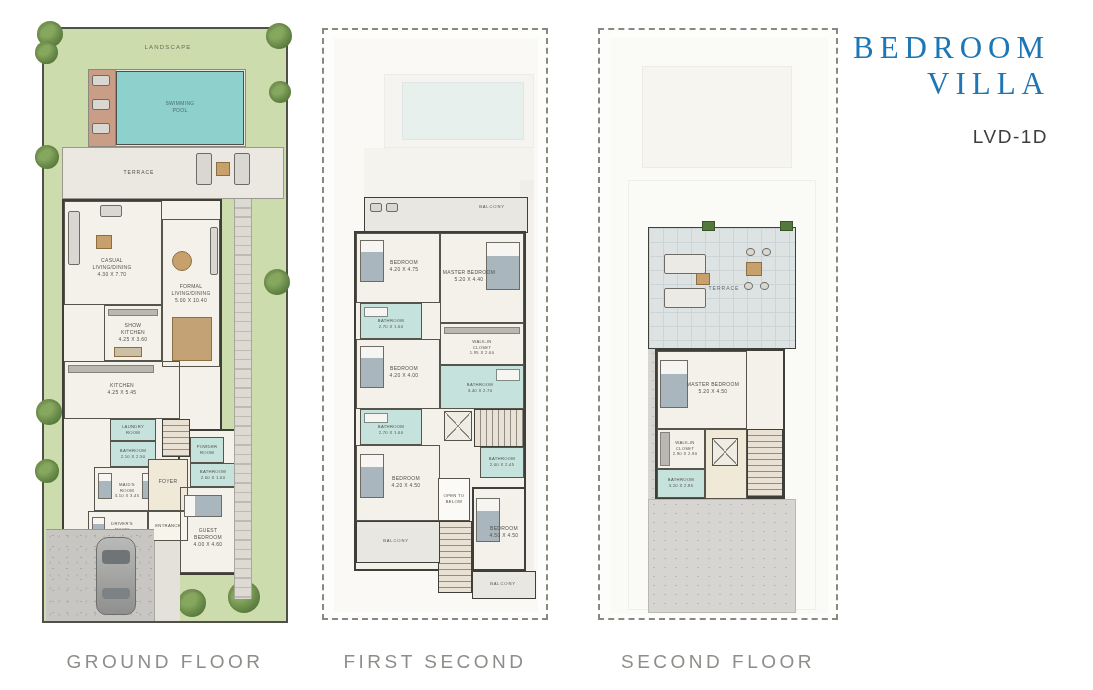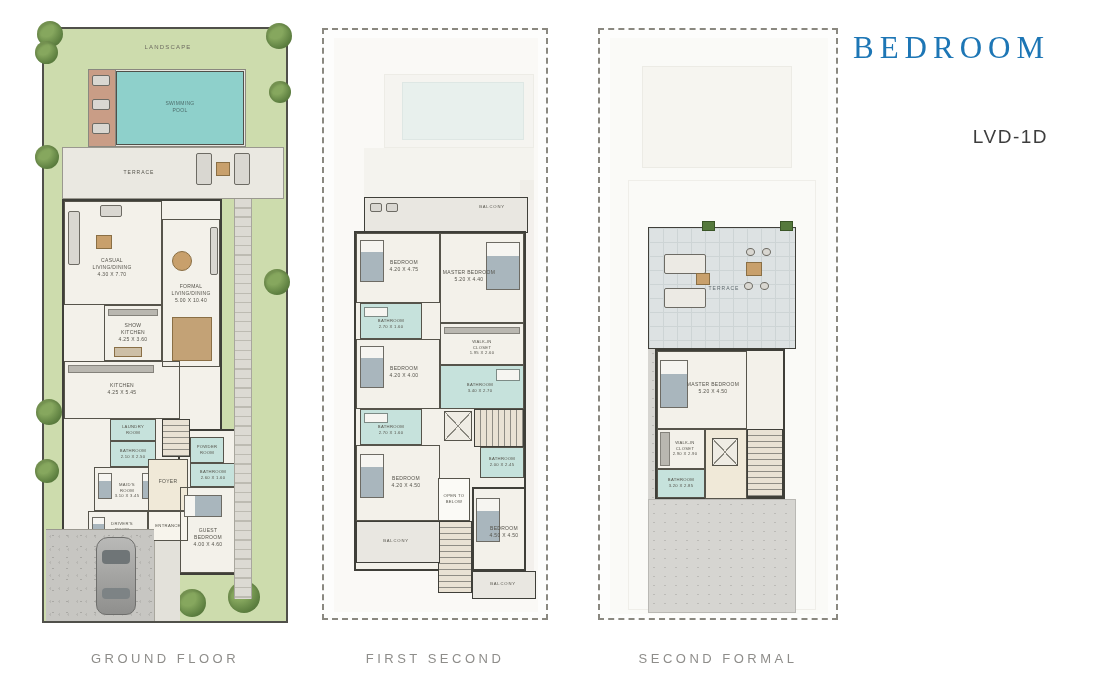--- a/index.html
+++ b/index.html
@@ -55,27 +55,28 @@
   
   .car{position:absolute;width:40px;height:78px;background:linear-gradient(to bottom,#b9b9b7,#8f8f8d);
        border-radius:12px 12px 10px 10px;border:1px solid #6e6e6c;box-sizing:border-box;}
   .car .glass{position:absolute;left:5px;width:28px;height:14px;background:#6f7577;border-radius:4px;}
   .car .glass.front{top:12px;} .car .glass.rear{top:50px;height:11px;background:#7d8385;}
   
   .title{position:absolute;right:43px;top:30px;text-align:right;color:#1d76b5;
          font-family:"Liberation Serif", serif;font-size:31px;letter-spacing:6px;line-height:1.16;}
   .unit-code{position:absolute;right:45px;top:126px;font-size:19px;color:#3d3d3d;letter-spacing:1.5px;
          font-family:"Liberation Sans", sans-serif;}
-  .cap{position:absolute;top:651px;font-size:13px;letter-spacing:3.5px;color:#8e8d8a;text-align:center;}
+  .cap{position:absolute;top:651px;font-size:19px;letter-spacing:3.5px;color:#8e8d8a;text-align:center;}
 </style>
 </head>
 <body>
 
 <div class="title">
   <div>7 BEDROOM</div>
+  <div>VILLA</div>
 </div>
 <div class="unit-code">LVD-1D</div>
 
 <div class="plan plan-ground">
 
   <div class="tree" style="left:-7px;top:-8px;"></div>
   <div class="tree" style="left:-9px;top:12px;width:23px;height:23px;"></div>
   <div class="tree" style="left:-9px;top:116px;width:24px;height:24px;"></div>
   <div class="tree" style="left:-8px;top:370px;"></div>
   <div class="tree" style="left:-9px;top:430px;width:24px;height:24px;"></div>
@@ -306,13 +307,13 @@
   <div class="rl rl-sm" style="left:81px;top:453px;">BATHROOM
 3.20 X 2.85</div>
 
   <div class="room cream" style="left:105px;top:399px;width:42px;height:70px;"></div>
   <div class="xbox" style="left:112px;top:408px;width:26px;height:28px;"></div>
   <div class="stairs-v" style="left:147px;top:399px;width:36px;height:68px;"></div>
 </div>
 
 <div class="cap" style="left:42px;width:246px;">GROUND FLOOR</div>
 <div class="cap" style="left:322px;width:226px;">FIRST SECOND</div>
-<div class="cap" style="left:598px;width:240px;">SECOND FORMAL</div>
+<div class="cap" style="left:598px;width:240px;">SECOND FLOOR</div>
 
 </body></html>

